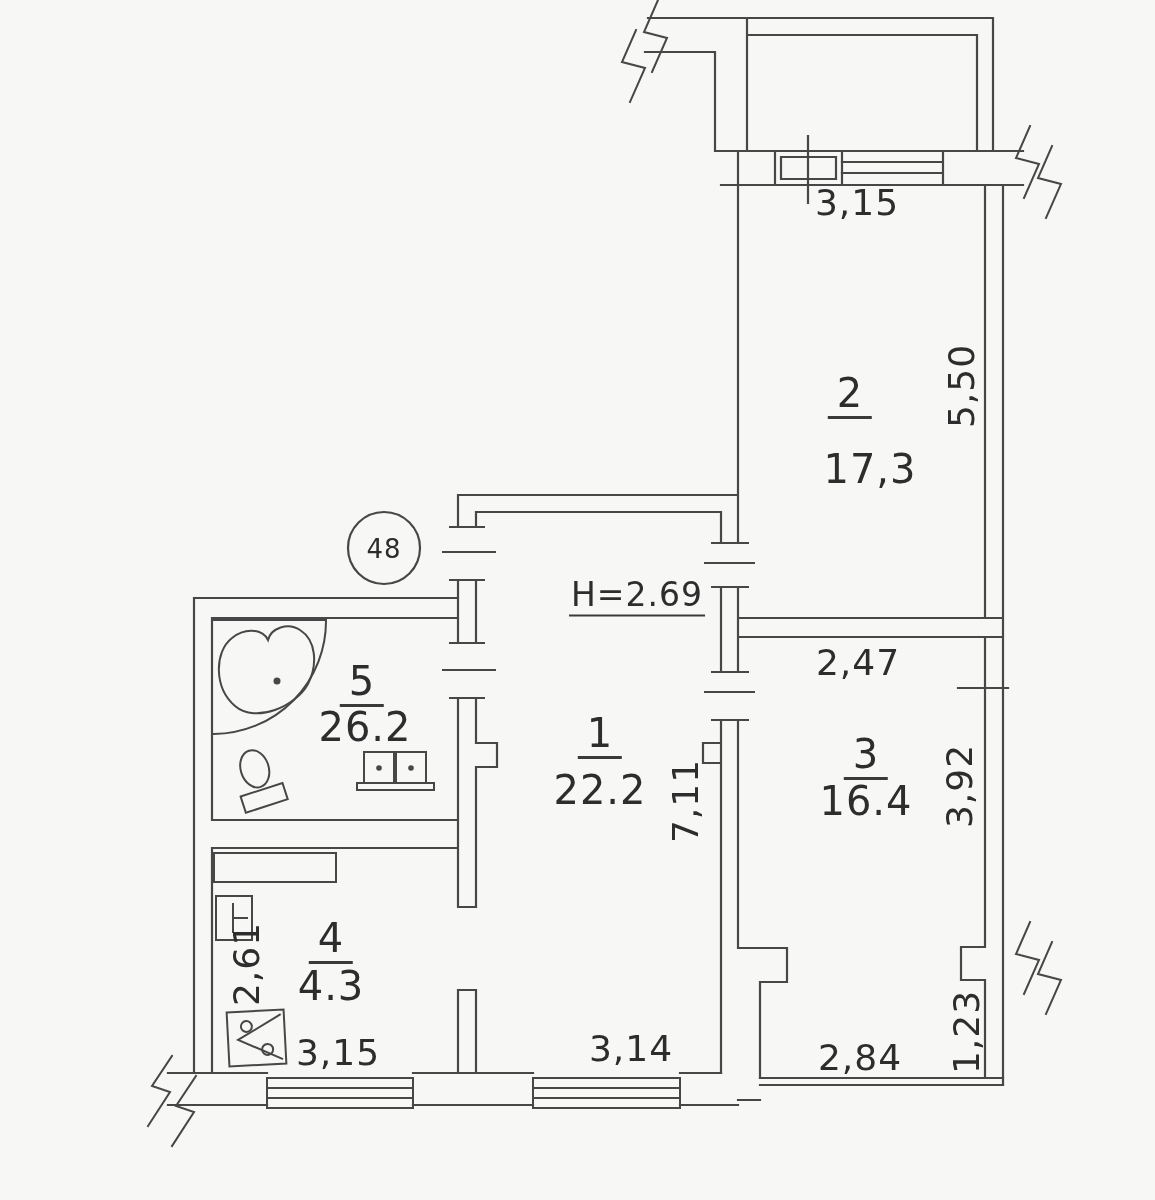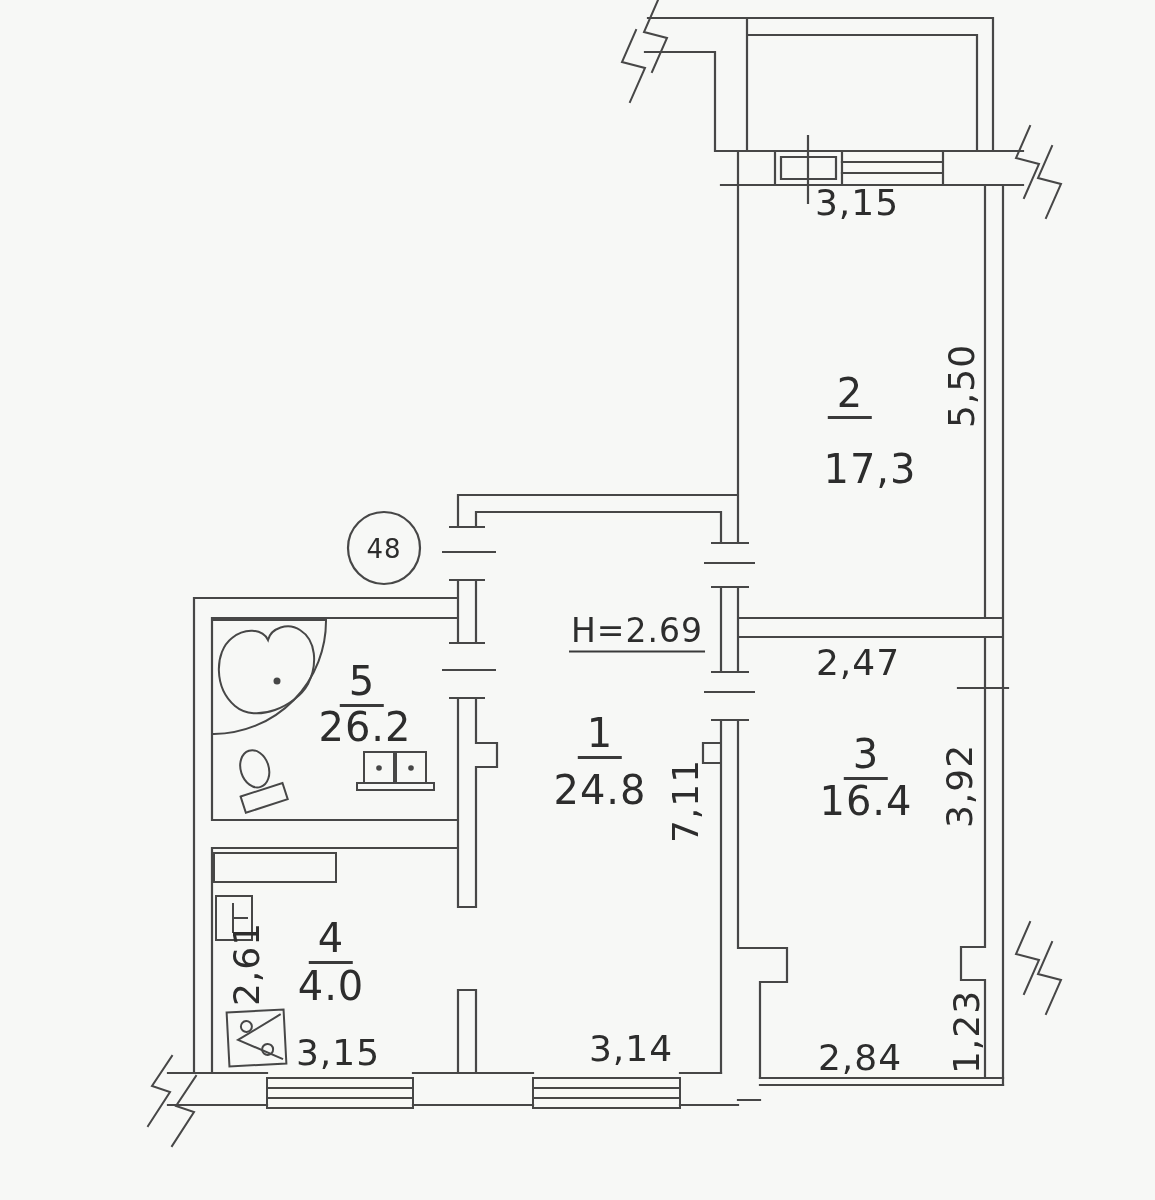--- a/index.html
+++ b/index.html
@@ -9,21 +9,21 @@
   svg.plan *{vector-effect:non-scaling-stroke;}
   .lines{stroke:#474747;fill:none;stroke-width:2.2;stroke-linecap:square;stroke-linejoin:miter;}
   .thin{stroke-width:2;}
   .dot{fill:#474747;stroke:none;}
   .lbl{position:absolute;transform:translate(-50%,-50%);color:#2d2d2d;font-size:36px;
        letter-spacing:1px;white-space:nowrap;line-height:1;}
   .rot{transform:translate(-50%,-50%) rotate(-90deg);}
   .num{font-size:40px;}
   .area{font-size:40px;}
   .u{border-bottom:3px solid #3a3a3a;padding:0 9px 3px 9px;}
-  .hnote{font-size:33px;border-bottom:2.5px solid #3a3a3a;padding:0 2px 4px 2px;margin-top:36px;}
+  .hnote{font-size:33px;border-bottom:2.5px solid #3a3a3a;padding:0 2px 4px 2px;}
   .apt{font-size:26px;}
 </style>
 </head>
 <body>
 
 <div class="stage">
 
   <svg class="plan" width="1155" height="1200" viewBox="0 0 1155 1200">
 
     <g class="lines">
@@ -131,30 +131,30 @@
     <g class="lines">
       <circle cx="384" cy="548" r="36"></circle>
     </g>
   </svg>
 
   <div class="lbl apt" style="left:384px;top:549px;">48</div>
 
   <div class="lbl hnote" style="left:637px;top:597px;">H=2.69</div>
 
   <div class="lbl num u" style="left:600px;top:736px;">1</div>
-  <div class="lbl area" style="left:600px;top:790px;">24.8</div>
+  <div class="lbl area" style="left:600px;top:790px;">22.2</div>
 
   <div class="lbl num u" style="left:850px;top:396px;">2</div>
   <div class="lbl area" style="left:870px;top:442px;margin-top:27px;">17,3</div>
 
   <div class="lbl num u" style="left:866px;top:757px;">3</div>
   <div class="lbl area" style="left:866px;top:801px;">16.4</div>
 
   <div class="lbl num u" style="left:331px;top:941px;">4</div>
-  <div class="lbl area" style="left:331px;top:986px;">4.0</div>
+  <div class="lbl area" style="left:331px;top:986px;">4.3</div>
 
   <div class="lbl num u" style="left:362px;top:684px;">5</div>
   <div class="lbl area" style="left:365px;top:727px;">26.2</div>
 
   <div class="lbl" style="left:857px;top:203px;">3,15</div>
   <div class="lbl rot" style="left:962px;top:386px;">5,50</div>
   <div class="lbl" style="left:858px;top:663px;">2,47</div>
   <div class="lbl rot" style="left:960px;top:786px;">3,92</div>
   <div class="lbl rot" style="left:686px;top:801px;">7,11</div>
   <div class="lbl rot" style="left:247px;top:964px;">2,61</div>

